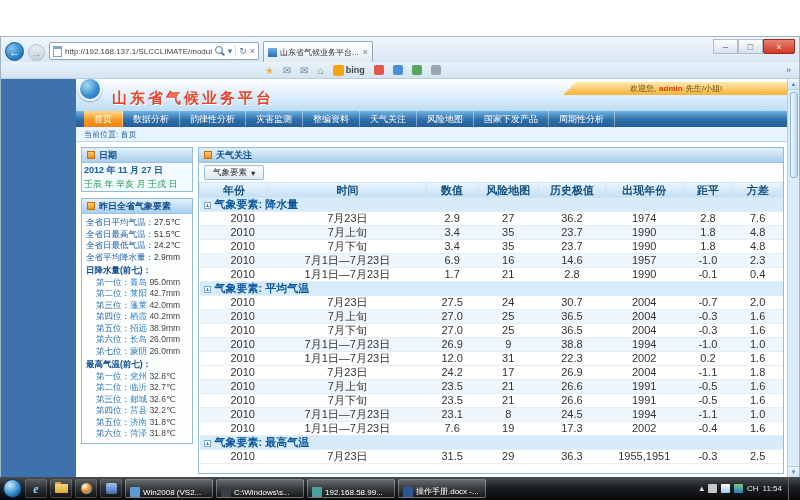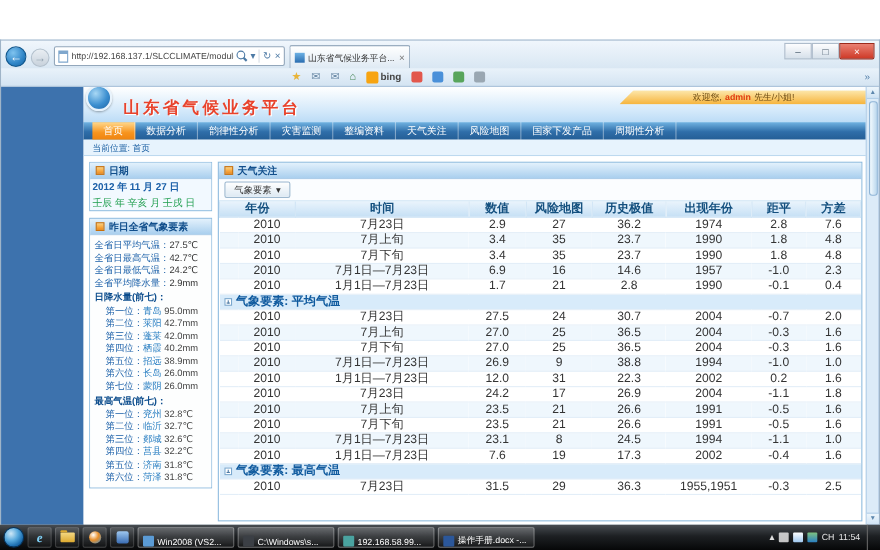--- a/index.html
+++ b/index.html
@@ -194,21 +194,21 @@
               </div>
             </div>
 
             <div class="panel">
               <div class="phead">
                 <span class="picon"></span>
                 <span>昨日全省气象要素</span>
               </div>
               <div class="y-body">
                   <div class="sum-line"><span class="lbl">全省日平均气温：</span><span class="val">27.5℃</span></div>
-                  <div class="sum-line"><span class="lbl">全省日最高气温：</span><span class="val">42.7℃</span></div>
+                  <div class="sum-line"><span class="lbl">全省日最高气温：</span><span class="val">51.5℃</span></div>
                   <div class="sum-line"><span class="lbl">全省日最低气温：</span><span class="val">24.2℃</span></div>
                   <div class="sum-line"><span class="lbl">全省平均降水量：</span><span class="val">2.9mm</span></div>
                   <div class="rank-title">日降水量(前七)：</div>
                   <div class="rank-line"><span class="rk">第一位：</span><span class="st">青岛 </span><span class="rv">95.0mm</span></div>
                   <div class="rank-line"><span class="rk">第二位：</span><span class="st">莱阳 </span><span class="rv">42.7mm</span></div>
                   <div class="rank-line"><span class="rk">第三位：</span><span class="st">蓬莱 </span><span class="rv">42.0mm</span></div>
                   <div class="rank-line"><span class="rk">第四位：</span><span class="st">栖霞 </span><span class="rv">40.2mm</span></div>
                   <div class="rank-line"><span class="rk">第五位：</span><span class="st">招远 </span><span class="rv">38.9mm</span></div>
                   <div class="rank-line"><span class="rk">第六位：</span><span class="st">长岛 </span><span class="rv">26.0mm</span></div>
                   <div class="rank-line"><span class="rk">第七位：</span><span class="st">蒙阴 </span><span class="rv">26.0mm</span></div>
@@ -252,20 +252,23 @@
                     <th>时间</th>
                     <th>数值</th>
                     <th>风险地图</th>
                     <th>历史极值</th>
                     <th>出现年份</th>
                     <th>距平</th>
                     <th>方差</th>
                   </tr>
                 </thead>
               <tbody>
+                  <tr class="grp">
+                    <td colspan="9"><span class="gicon"></span><span>气象要素: 降水量</span></td>
+                  </tr>
                   <tr>
                     <td></td>
                     <td>2010</td>
                     <td>7月23日</td>
                     <td>2.9</td>
                     <td>27</td>
                     <td>36.2</td>
                     <td>1974</td>
                     <td>2.8</td>
                     <td>7.6</td>

